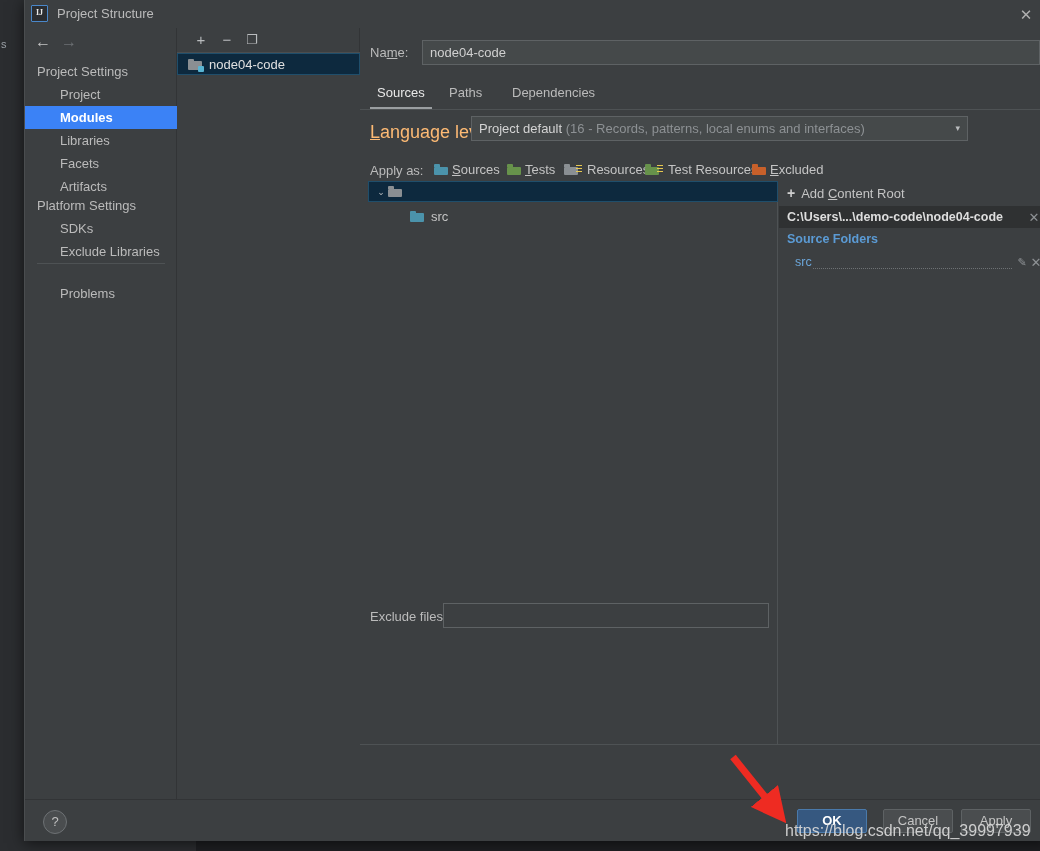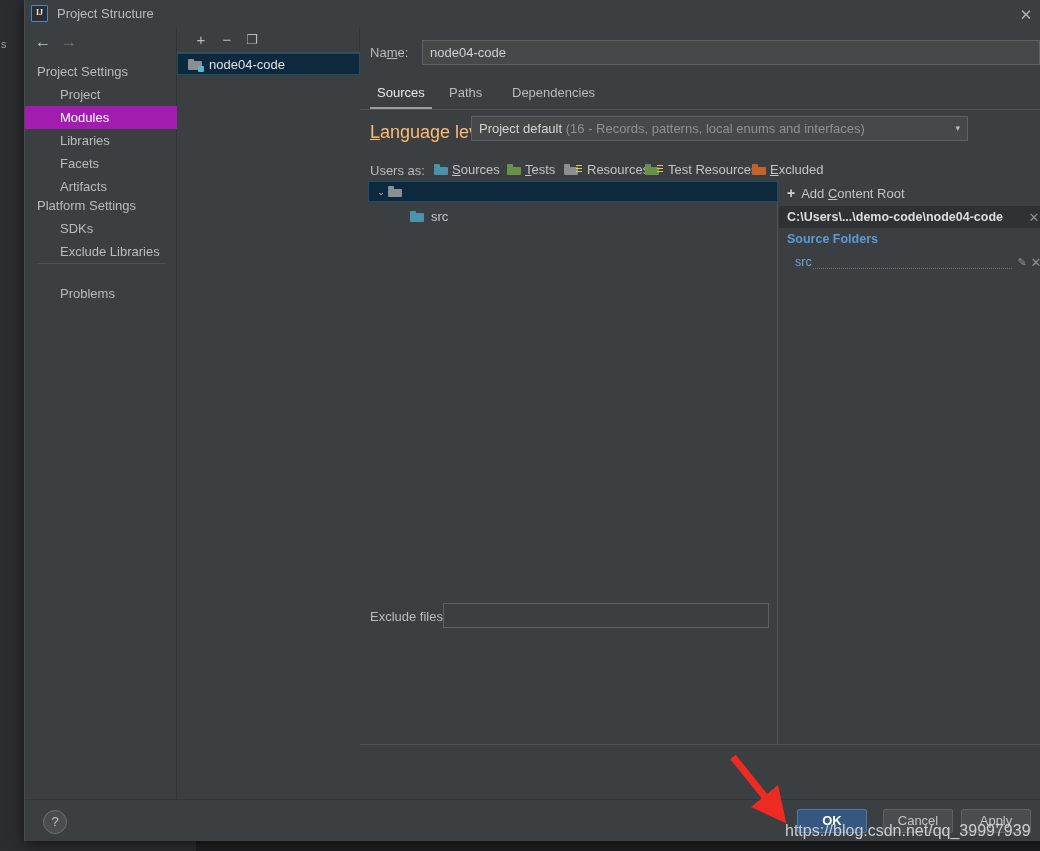--- a/index.html
+++ b/index.html
@@ -144,22 +144,23 @@
     left: 0;
     width: 152px;
     height: 23px;
     line-height: 23px;
     padding-left: 35px;
     font-size: 13px;
     color: #bbbbbb;
     white-space: nowrap;
   }
   .nav-item.selected {
-    background: #a21caf;
+    background: #3b82f6;
     color: #ffffff;
+    font-weight: bold;
   }
   #nav-divider {
     position: absolute;
     left: 12px;
     top: 235px;
     width: 128px;
     height: 1px;
     background: #4e5254;
   }
 
@@ -647,21 +648,21 @@
       </div>
     <div id="tabs-underline"></div>
 
     <div id="lang-label"><u>L</u>anguage level:</div>
     <div id="lang-select">
       <span>Project default</span>
       <span class="dim">(16 - Records, patterns, local enums and interfaces)</span>
       <span id="lang-arrow">▾</span>
     </div>
 
-    <div id="markas-label">Users as:</div>
+    <div id="markas-label">Apply as:</div>
     <div id="markas-options">
         <div class="markas-item" style="left: 74px;">
           <span class="folder">
             <span class="tab" style="background: rgb(75, 147, 171);"></span>
             <span class="body" style="background: rgb(75, 147, 171);"></span>
           </span>
           <span class="lbl"><u>S</u>ources</span>
         </div>
         <div class="markas-item" style="left: 147px;">
           <span class="folder">

